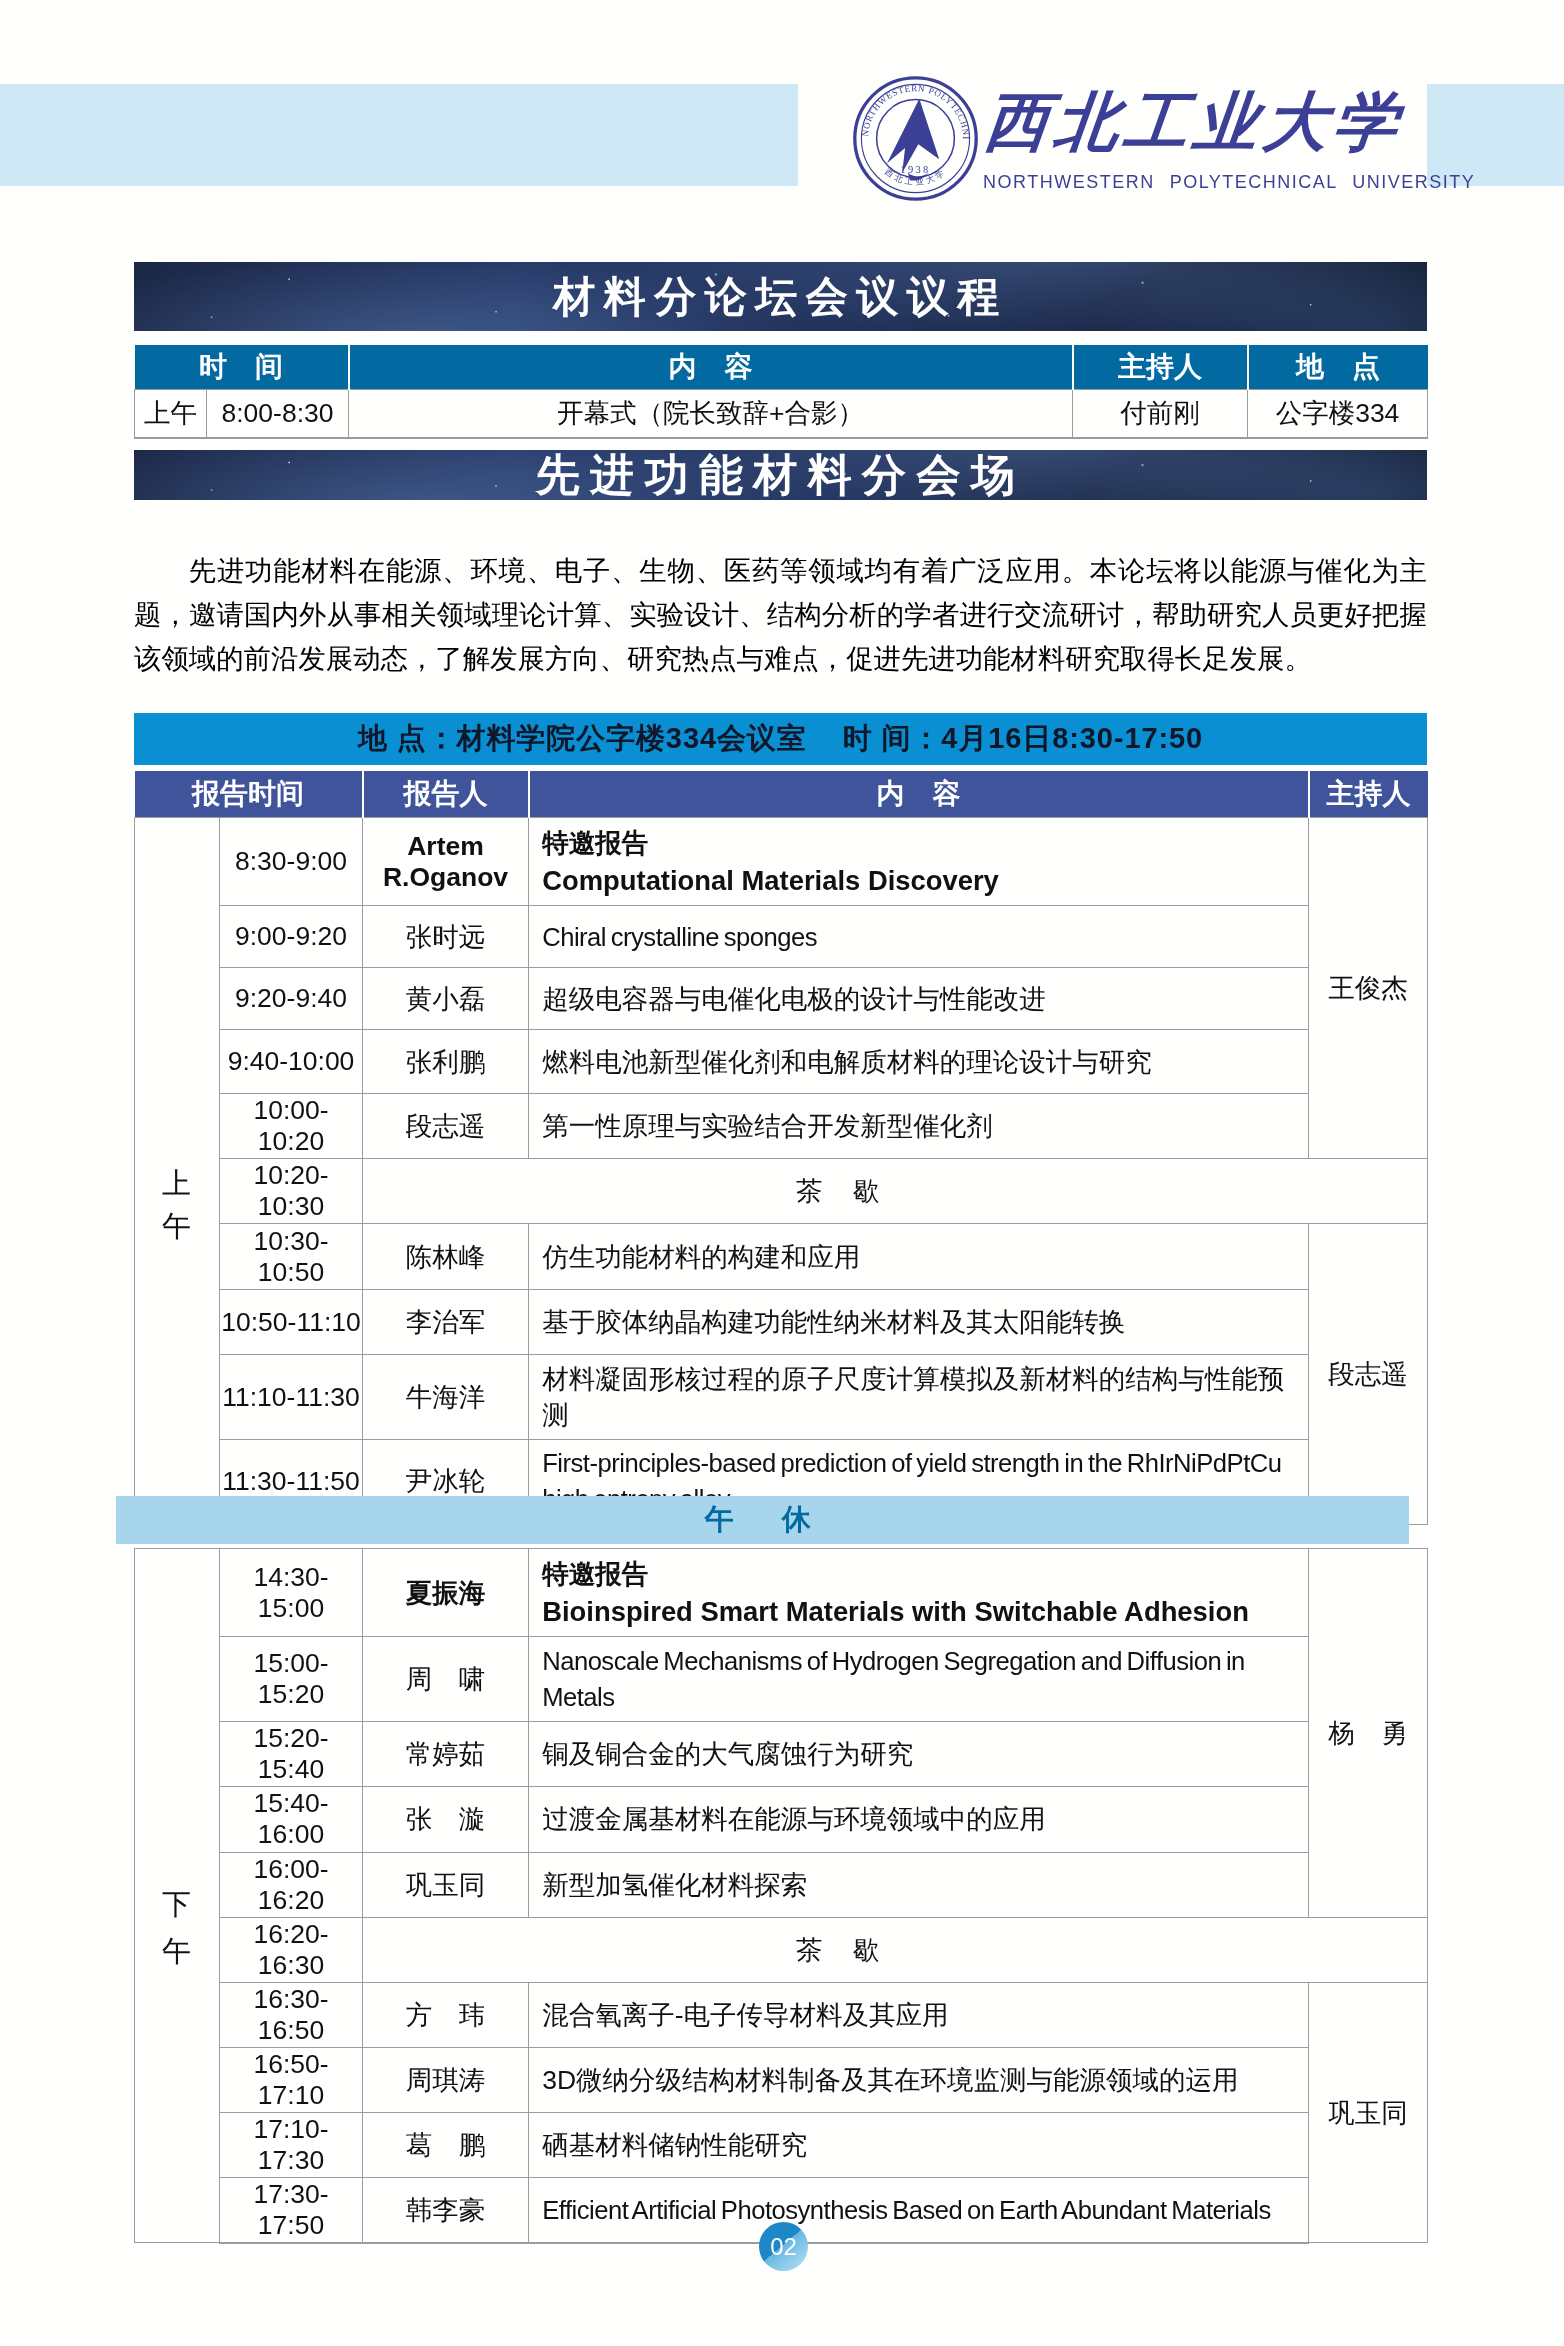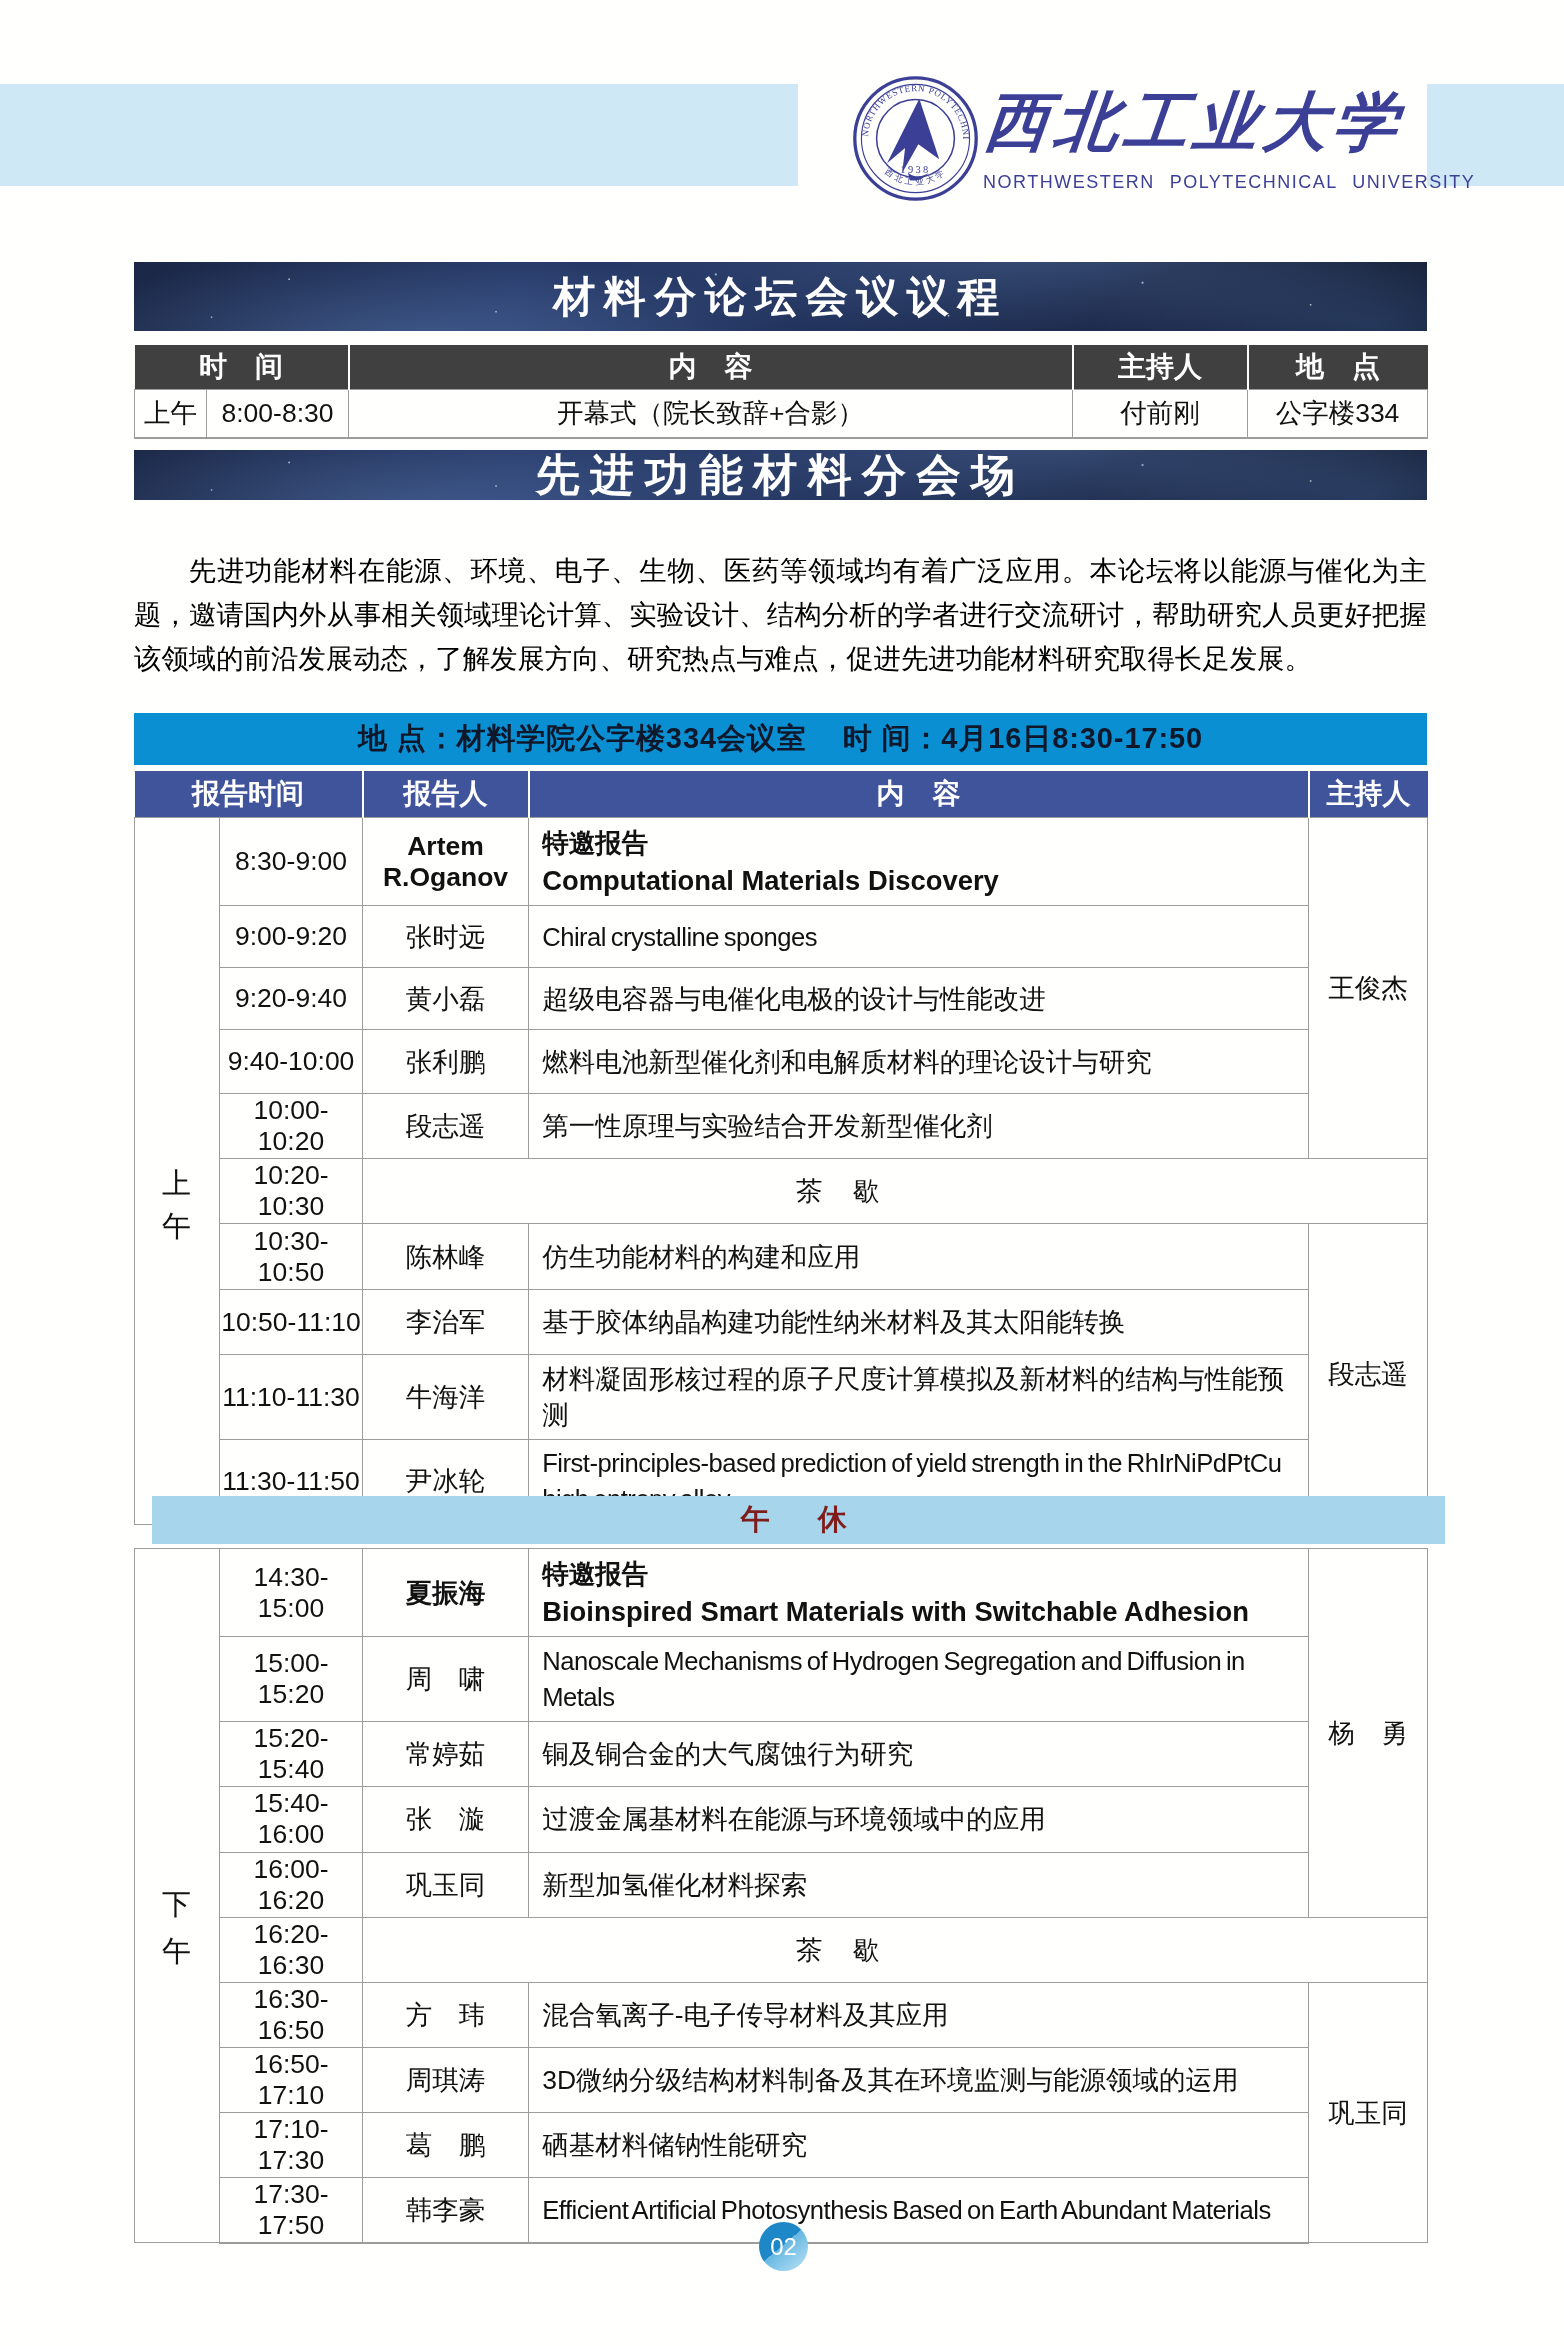--- a/index.html
+++ b/index.html
@@ -35,21 +35,21 @@
   .banner1{top:262px;height:69px;font-size:42px;letter-spacing:8.5px;}
   .banner2{top:450px;height:50px;font-size:44px;letter-spacing:10.4px;}
 
   
   table.grid{border-collapse:collapse;table-layout:fixed;position:absolute;left:134px;width:1293px;
              font-size:26.5px;}
   table.grid td{border:1.9px solid #9c9c9c;vertical-align:middle;background:#fffffe;}
   table.grid tr:last-child td{border-bottom:2.8px solid #9c9c9c;}
   th{font-weight:bold;color:#fff;font-size:28px;text-align:center;padding:0;}
   .t1{top:345px;}
-  .t1 th{background:#404040;height:44px;}
+  .t1 th{background:#0369a1;height:44px;}
   .t2 th{background:#40549b;height:46px;}
   .t2{top:771px;}
   .t3{top:1548px;}
   th + th{border-left:2.8px solid #fffffe;}
   td.c{text-align:center;}
   td.content{text-align:left;padding:5.7px 5.7px 5.7px 13.2px;line-height:36px;}
   td.period{background:#a7d6ec;text-align:center;}
   .vtext{writing-mode:vertical-rl;letter-spacing:44px;display:inline-block;margin-bottom:-44px;
          font-size:29px;color:#111;}
   td.break-cell{text-align:center;padding-right:114px;letter-spacing:1.9px;}
@@ -62,22 +62,22 @@
   .en{letter-spacing:-0.5px;word-spacing:-1.9px;font-size:25.6px;}
 
   
   .intro{position:absolute;top:522px;left:134px;width:1293px;font-size:27.4px;line-height:44px;
          text-align:justify;text-indent:2em;color:#000;}
 
   
   .info-bar{position:absolute;top:713px;left:134px;width:1293px;height:52px;background:#0a90d2;
             color:#0f172a;font-weight:bold;font-size:29px;display:flex;align-items:center;
             justify-content:center;gap:36px;letter-spacing:0.9px;}
-  .lunch-bar{position:absolute;top:1496px;left:152px;width:1293px;height:48px;background:#a7d6ec;
-             color:#7f1d1d;font-weight:bold;font-size:29px;display:flex;align-items:center;
+  .lunch-bar{position:absolute;top:1496px;left:116px;width:1293px;height:48px;background:#a7d6ec;
+             color:#0369a1;font-weight:bold;font-size:29px;display:flex;align-items:center;
              justify-content:center;letter-spacing:9.5px;}
 
   
   .page-badge{position:absolute;top:2222px;left:759px;width:49px;height:49px;border-radius:50%;
               background:linear-gradient(140deg,#1d87c8 48%,#66b7e2 48%,#9fd4ef 82%);
               color:#fff;font-size:24px;display:flex;align-items:center;justify-content:center;}
 </style>
 </head>
 <body>
 

